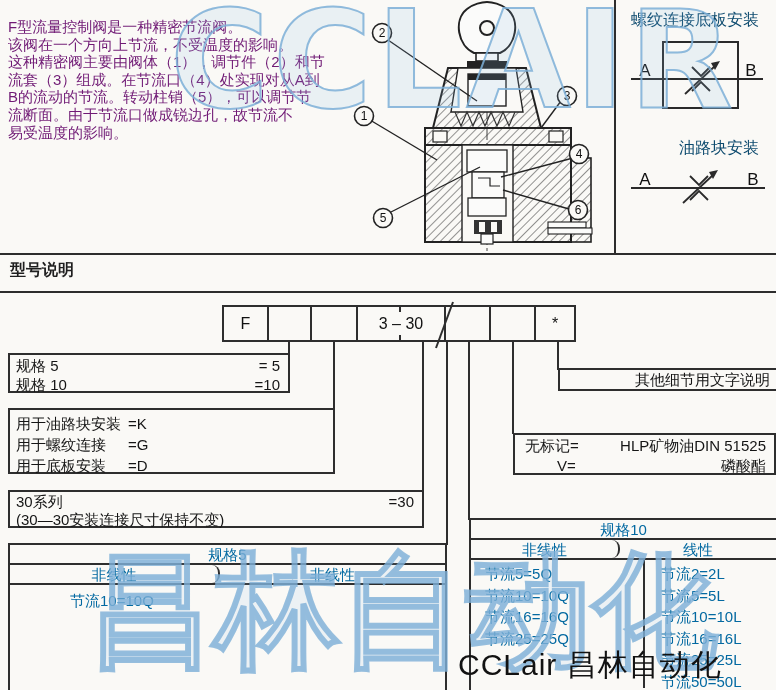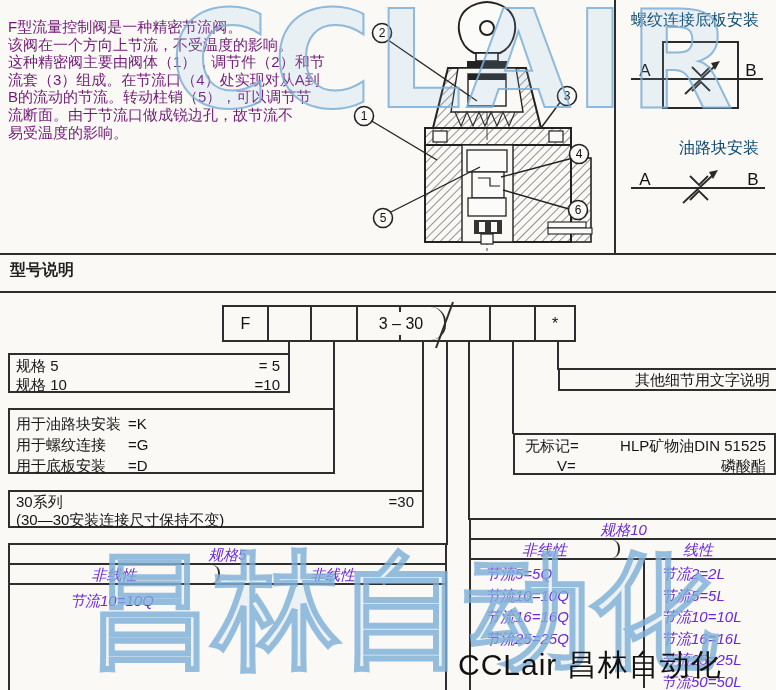--- a/index.html
+++ b/index.html
@@ -32,21 +32,21 @@
     font-size:16px; color:#111;
   }
   #model-row .cell:last-child{border-right:none;}
   
   .lbox{
     border:2px solid #2e2e2e; box-sizing:border-box; z-index:2;
     font-size:15px; color:#151515;
   }
   .lrow{display:flex; justify-content:space-between;}
   
-  .tbl{border:2px solid #2e2e2e; box-sizing:border-box; z-index:2; font-size:15px; color:#6d28d9; overflow:hidden;font-style:italic;}
+  .tbl{border:2px solid #2e2e2e; box-sizing:border-box; z-index:2; font-size:15px; color:#0369a1; overflow:hidden;}
   .tbl .thead{text-align:center; border-bottom:2px solid #2e2e2e; box-sizing:border-box;}
   .tbl .subrow{display:flex; border-bottom:2px solid #2e2e2e; box-sizing:border-box;}
   .tbl .subrow div{box-sizing:border-box; text-align:center;border-radius:8px;}
   .tbl .tbody{display:flex;}
   .tbl .tbody .col{box-sizing:border-box;}
   .tbl .r{white-space:nowrap;}
   
   #wm-top{
     left:170px; top:-18px; font-size:135px; font-weight:bold; letter-spacing:4px;
     font-family:"DejaVu Sans","Liberation Sans",sans-serif;
@@ -182,21 +182,21 @@
   </svg>
 
   <div class="abs rule" style="left:0;top:253px;width:776px;height:2px;"></div>
   <div id="section-title" class="abs">型号说明</div>
   <div class="abs rule" style="left:0;top:291px;width:776px;height:2px;"></div>
 
   <div id="model-row" class="abs">
     <div class="cell" style="width:45px;">F</div>
     <div class="cell" style="width:43px;"></div>
     <div class="cell" style="width:46px;"></div>
-    <div class="cell" style="width:88px;border-radius:15px;">3 – 30</div>
+    <div class="cell" style="width:88px;">3 – 30</div>
     <div class="cell" style="width:45px;"></div>
     <div class="cell" style="width:45px;"></div>
     <div class="cell" style="width:38px;">*</div>
   </div>
 
   <div class="lbox abs" style="left:8px;top:353px;width:282px;height:40px;padding:1px 8px 0 6px;line-height:19px;">
     <div class="lrow">
       <span>规格 5</span>
       <span>= 5</span>
     </div>

